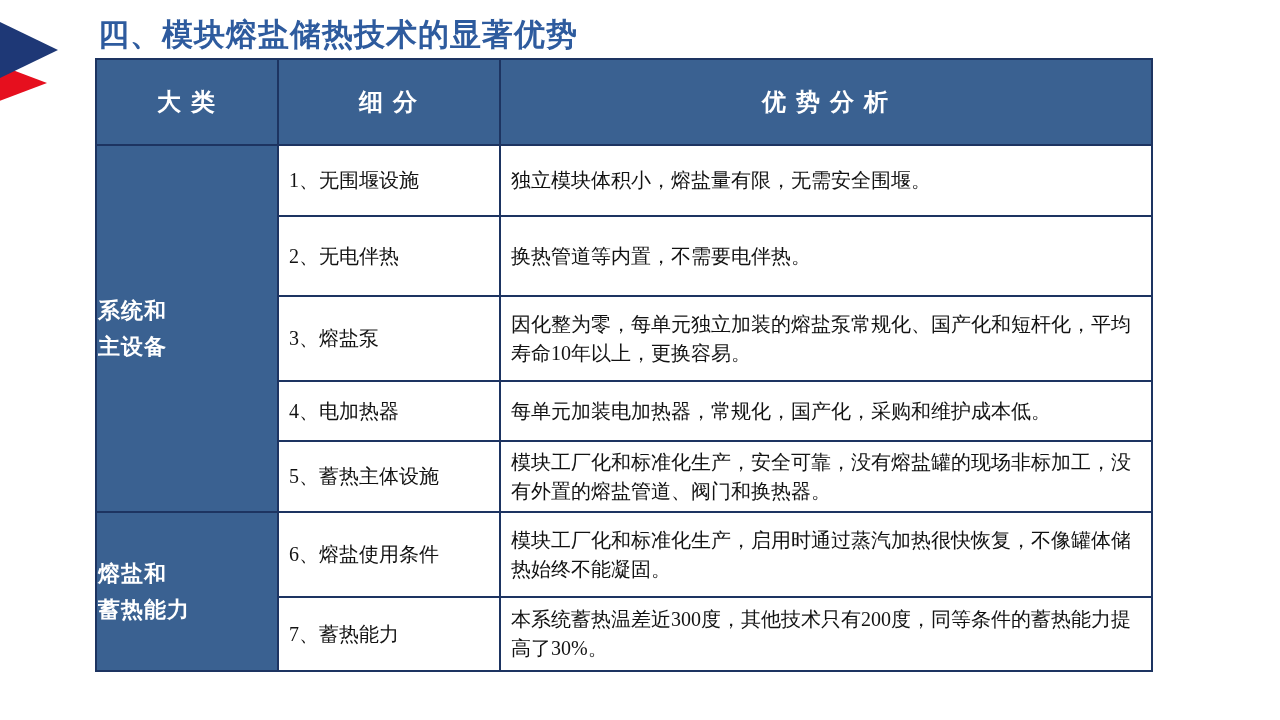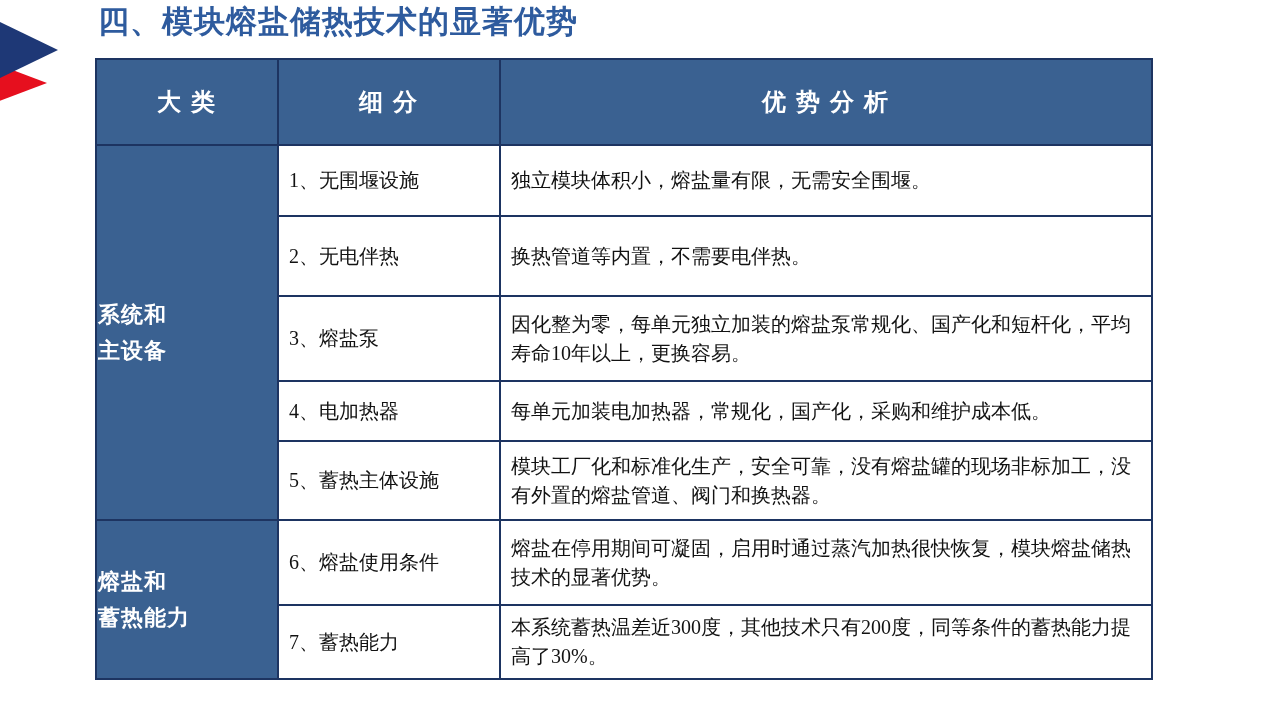--- a/index.html
+++ b/index.html
@@ -7,21 +7,21 @@
     width:1280px; height:720px;
     background:#ffffff;
     position:relative;
     overflow:hidden;
     font-family:"Liberation Serif", serif;
   }
   .decor {
     position:absolute; left:0; top:0;
   }
   .slide-title {
-    position:absolute; left:98px; top:1px;
+    position:absolute; left:98px; top:14px;
     font-size:31px; font-weight:bold;
     color:#2e5b9e;
     letter-spacing:1px;
     white-space:nowrap;
   }
   table.adv {
     position:absolute; left:95px; top:58px;
     width:1058px;
     border-collapse:collapse;
     table-layout:fixed;
@@ -103,30 +103,30 @@
       <td class="ana">换热管道等内置，不需要电伴热。</td>
     </tr>
     <tr style="height:85px">
       <td class="sub">3、熔盐泵</td>
       <td class="ana">因化整为零，每单元独立加装的熔盐泵常规化、国产化和短杆化，平均寿命10年以上，更换容易。</td>
     </tr>
     <tr style="height:60px">
       <td class="sub">4、电加热器</td>
       <td class="ana">每单元加装电加热器，常规化，国产化，采购和维护成本低。</td>
     </tr>
-    <tr style="height:79px">
+    <tr style="height:71px">
       <td class="sub">5、蓄热主体设施</td>
       <td class="ana">模块工厂化和标准化生产，安全可靠，没有熔盐罐的现场非标加工，没有外置的熔盐管道、阀门和换热器。</td>
     </tr>
     <tr style="height:85px">
       <td class="cat" rowspan="2">
         <div>熔盐和</div>
         <div>蓄热能力</div>
       </td>
       <td class="sub">6、熔盐使用条件</td>
-      <td class="ana">熔盐在停用期间可凝固，启用时通过蒸汽加热很快恢复，模块熔盐储热技术的显著优势。</td>
+      <td class="ana">模块工厂化和标准化生产，启用时通过蒸汽加热很快恢复，不像罐体储热始终不能凝固。</td>
     </tr>
     <tr style="height:74px">
       <td class="sub">7、蓄热能力</td>
       <td class="ana">本系统蓄热温差近300度，其他技术只有200度，同等条件的蓄热能力提高了30%。</td>
     </tr>
   </tbody>
 </table>
 
 </body></html>

